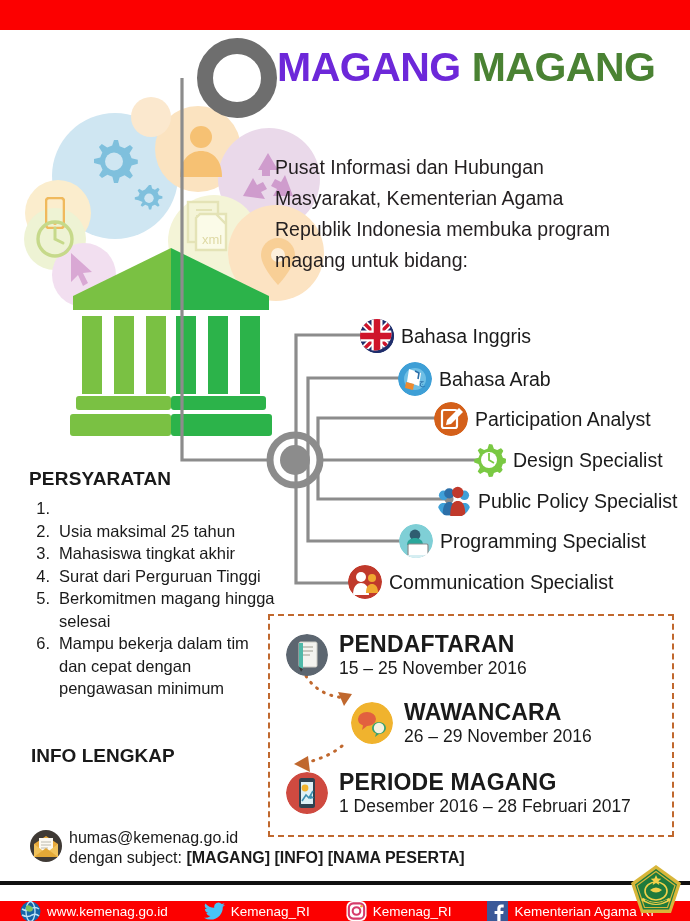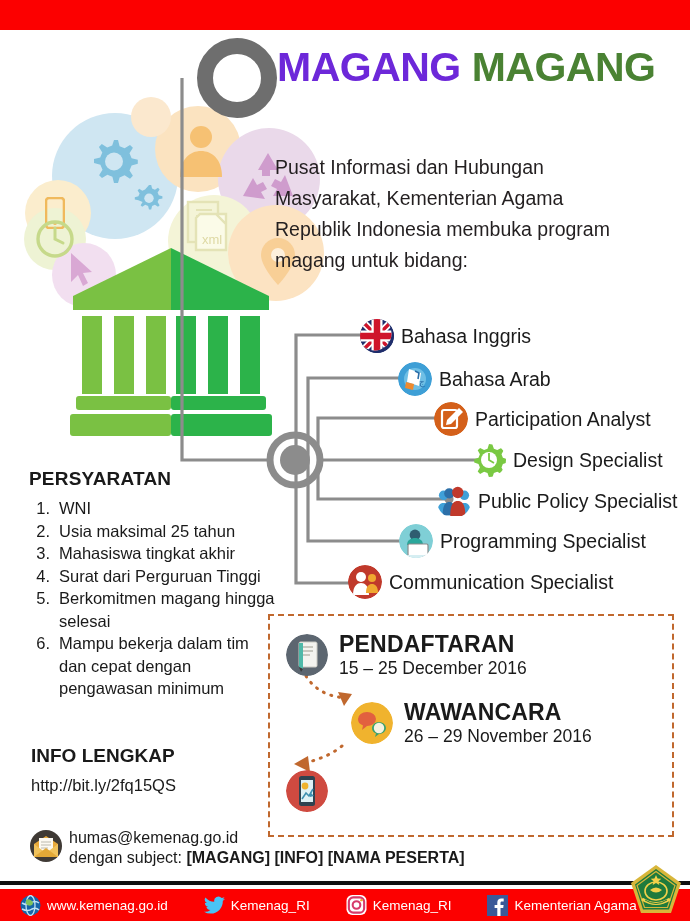--- a/index.html
+++ b/index.html
@@ -111,21 +111,21 @@
     width:42px; height:42px; border-radius:50%;
     flex:0 0 auto; position:relative; overflow:hidden;
     display:flex; align-items:center; justify-content:center;
   }
   .tl-text { line-height:1.08; }
   .tl-head { font-size:23px; font-weight:bold; color:#1a1a1a; letter-spacing:0.2px; }
   .tl-date { font-size:17.5px; color:#1a1a1a; margin-top:2px; }
 
   
   .footbar {
-    position:absolute; left:0; bottom:0; width:690px; height:32px;
+    position:absolute; left:0; bottom:0; width:690px; height:20px;
     background:#fc0000;
     display:flex; align-items:center;
   }
   .foot-rule {
     position:absolute; left:0; bottom:36px; width:690px; height:4px;
     background:#111;
   }
   .foot-item {
     display:flex; align-items:center; gap:6px;
     color:#fff; font-size:13.5px; white-space:nowrap;
@@ -376,21 +376,20 @@
         <path d="M18 28 C18 21 21 19 24 19 C27 19 30 21 30 28 Z" fill="#f0a830"></path>
       </svg>
     </span>
     <span class="field-label">Communication Specialist</span>
   </div>
 
   <div class="req-title">PERSYARATAN</div>
   <div class="req-list">
     <div class="req-item">
       <span class="req-num">1.</span>
-      <span class="req-txt">WNI</span>
     </div>
     <div class="req-item">
       <span class="req-num">2.</span>
       <span class="req-txt">Usia maksimal 25 tahun</span>
     </div>
     <div class="req-item">
       <span class="req-num">3.</span>
       <span class="req-txt">Mahasiswa tingkat akhir</span>
     </div>
     <div class="req-item">
@@ -423,21 +422,21 @@
       <svg width="42" height="42" viewBox="0 0 42 42">
         <circle cx="21" cy="21" r="21" fill="#5c6670"></circle>
         <rect x="13" y="8" width="18" height="25" rx="1.5" fill="#f3f3ef" stroke="#c9c9c2" stroke-width="1"></rect>
         <path d="M16 13 h11 M16 17 h11 M16 21 h8" stroke="#b9b9b0" stroke-width="1.4"></path>
         <path d="M13 9 l0 24 l4 2 l0 -26 Z" fill="#4eb8a8"></path>
         <path d="M13 33 l4 2 l-2 3 Z" fill="#3a3a3a"></path>
       </svg>
     </span>
     <span class="tl-text">
       <div class="tl-head">PENDAFTARAN</div>
-      <div class="tl-date">15 – 25 December 2016</div>
+      <div class="tl-date">15 – 25 November 2016</div>
     </span>
   </div>
 
   <div class="tl-item" style="left:351px;top:700px;">
     <span class="tl-ico">
       <svg width="42" height="42" viewBox="0 0 42 42">
         <circle cx="21" cy="21" r="21" fill="#f0b32e"></circle>
         <path d="M7 17 a9 7 0 0 1 18 0 a9 7 0 0 1 -9 7 l-5 4 l1 -4.5 a9 7 0 0 1 -5 -6.5 Z" fill="#e2603f"></path>
         <path d="M21 26 a7 6 0 0 1 14 0 a7 6 0 0 1 -7 6 l-4 3 l1 -3.5 a7 6 0 0 1 -4 -5.5 Z" fill="#3aa06f"></path>
         <circle cx="28" cy="26" r="5.2" fill="#f6f2e0"></circle>
@@ -453,24 +452,27 @@
     <span class="tl-ico">
       <svg width="42" height="42" viewBox="0 0 42 42">
         <circle cx="21" cy="21" r="21" fill="#cf4a40"></circle>
         <rect x="13" y="6" width="16" height="30" rx="2.5" fill="#2f4250"></rect>
         <rect x="15" y="10" width="12" height="22" fill="#dff1f6"></rect>
         <circle cx="19" cy="16" r="3.4" fill="#f0b32e"></circle>
         <path d="M16 29 l4 -6 l3 3 l4 -7" stroke="#3e8fb0" stroke-width="1.6" fill="none"></path>
         <path d="M24 22 l4 4 l-4 1 Z" fill="#3e8fb0"></path>
       </svg>
     </span>
+    <span class="tl-text">
+      <div class="tl-head">PERIODE MAGANG</div>
+      <div class="tl-date">1 Desember 2016 – 28 Februari 2017</div>
+    </span>
   </div>
 
   <div class="info-title">INFO LENGKAP</div>
-  <div class="info-url">http://bit.ly/2fq15QS</div>
 
   <div class="mail-row">
     <span style="width:32px;height:32px;flex:0 0 auto;margin-top:2px;">
       <svg width="32" height="32" viewBox="0 0 32 32">
         <circle cx="16" cy="16" r="16" fill="#3f3a35"></circle>
         <path d="M4 14 L16 6 L28 14 L28 27 L4 27 Z" fill="#e8a93a"></path>
         <rect x="9" y="8" width="14" height="13" fill="#fdfaf2"></rect>
         <path d="M11 12 h10 M11 15 h10 M11 18 h7" stroke="#bdb9ad" stroke-width="1.2"></path>
         <path d="M4 14 L16 23 L28 14 L28 27 L4 27 Z" fill="#f0c25c"></path>
         <path d="M4 27 L16 18 L28 27 Z" fill="#e2a837"></path>

